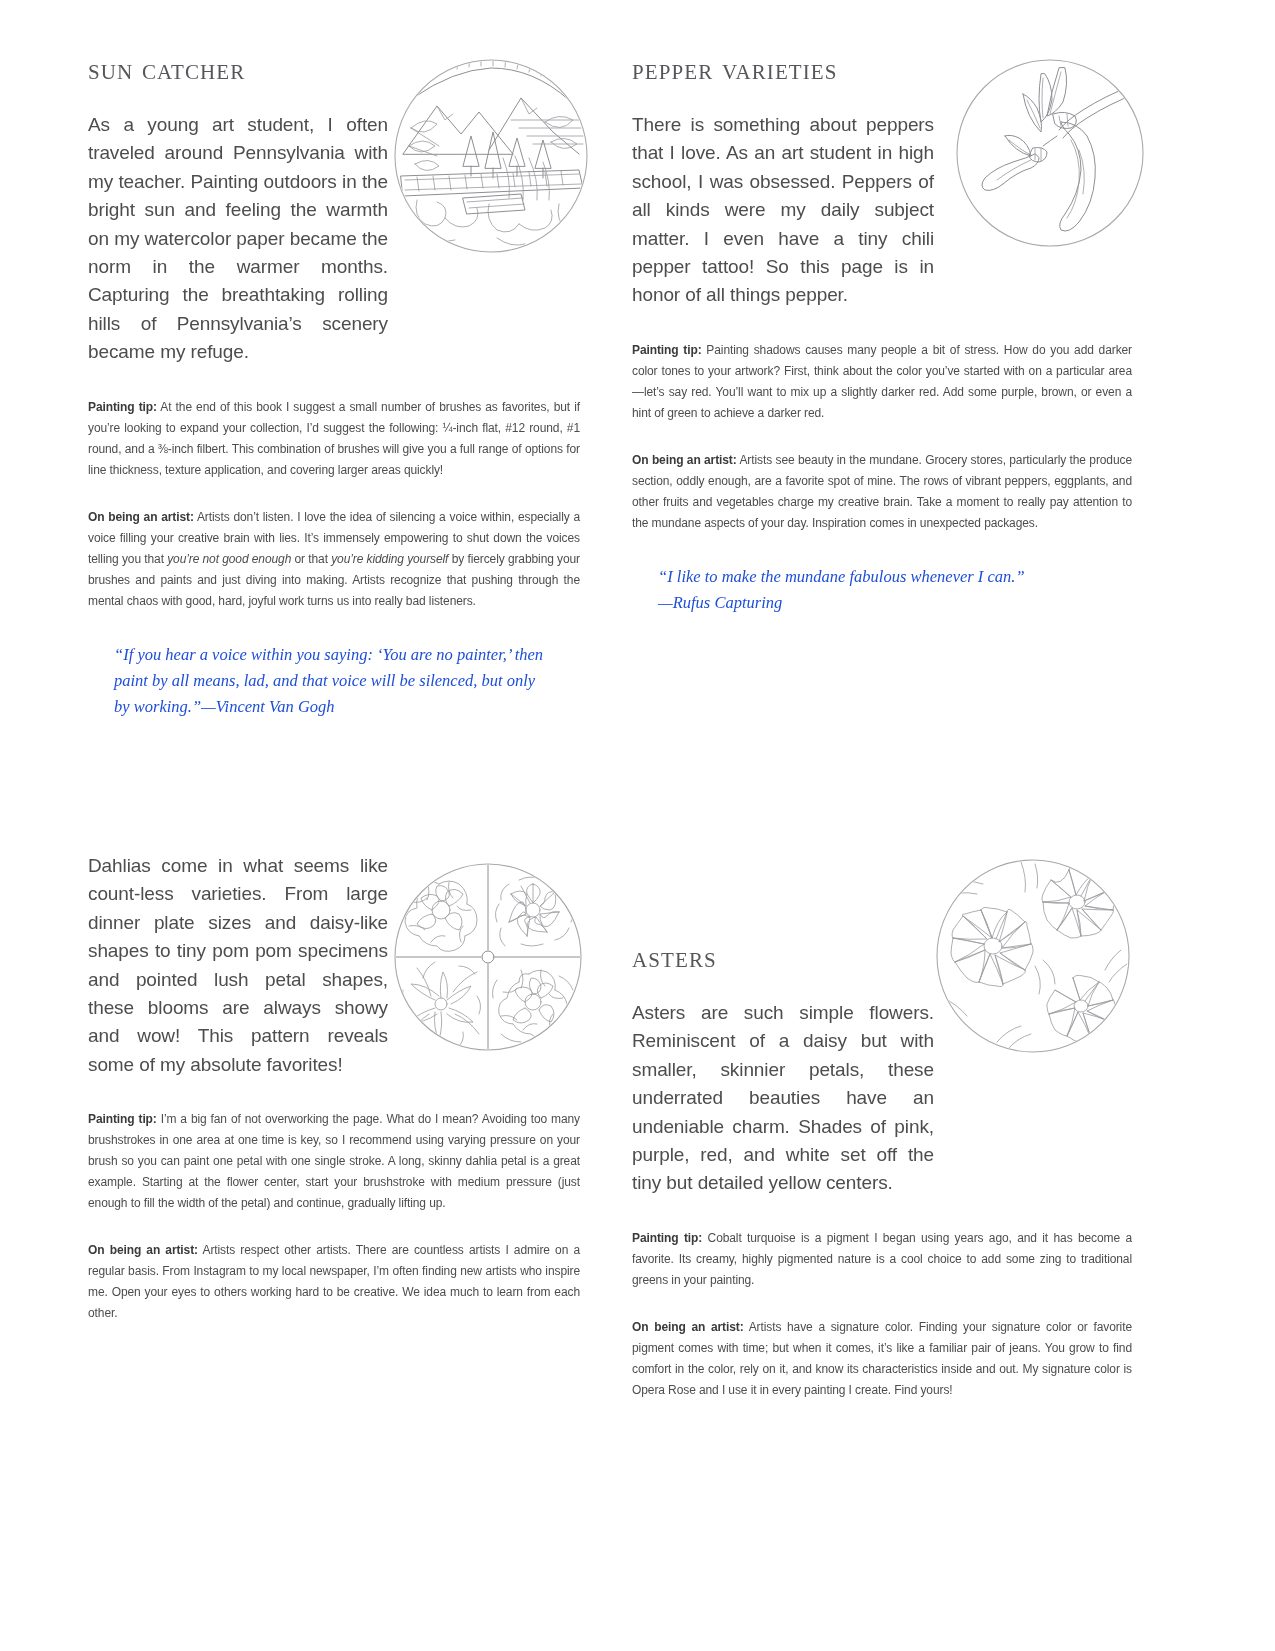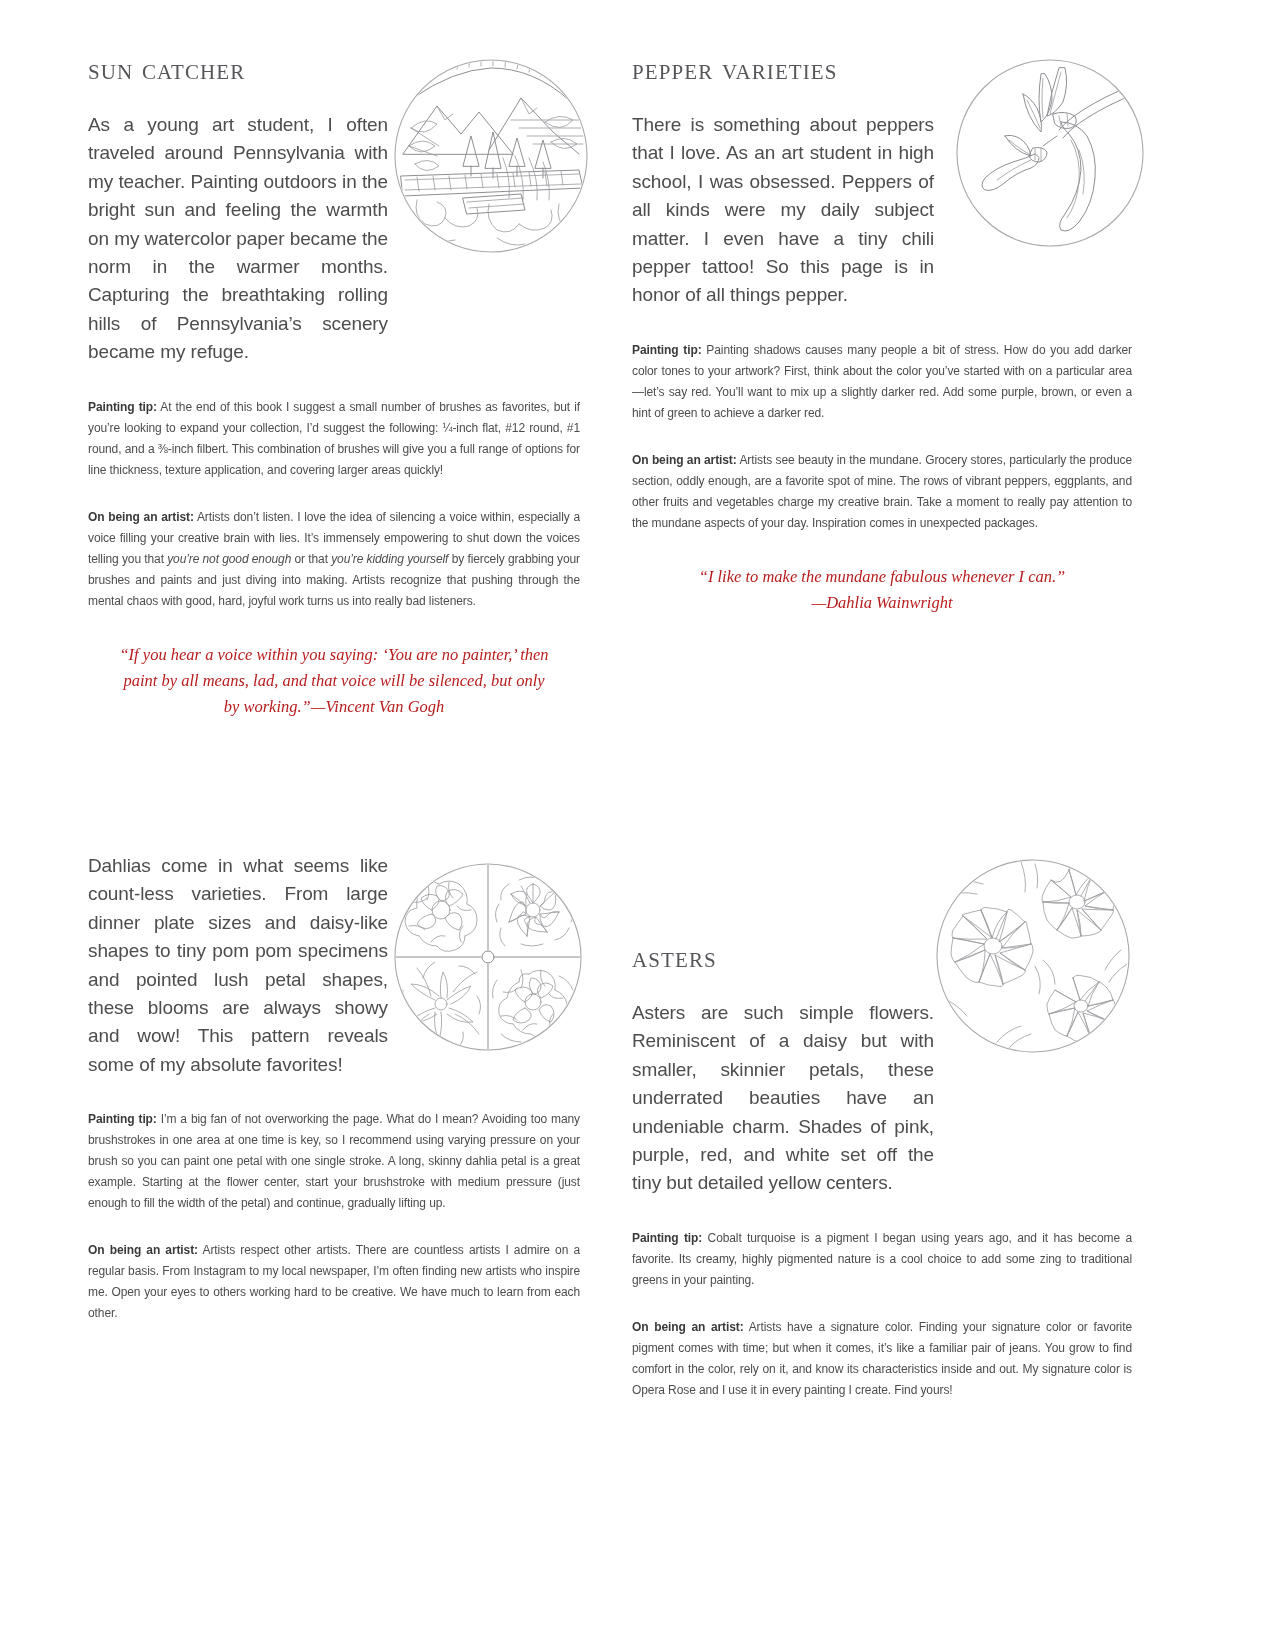--- a/index.html
+++ b/index.html
@@ -59,22 +59,21 @@
   .ital { font-style:italic; }
 
   .gap-after-intro { height:30px; }
 
   blockquote.pull {
     margin:30px 0 0 0;
     font-family:"Liberation Serif", serif;
     font-style:italic;
     font-size:16.5px;
     line-height:26px;
-    text-align:center;
-    color:#b91c1c;
+    color:#1d4ed8;
     padding:0 26px;
   }
   blockquote.pull .attrib { display:block; }
 
   
   .illus {
     position:absolute;
     border-radius:50%;
     overflow:hidden;
   }
@@ -202,21 +201,21 @@
       </g>
     </svg>
   </div>
 
   <div class="col-right sec-pepper">
     <h2 class="heading">Pepper Varieties</h2>
     <p class="intro narrow-r">There is something about peppers that I love. As an art student in high school, I was obsessed. Peppers of all kinds were my daily subject matter. I even have a tiny chili pepper tattoo! So this page is in honor of all things pepper.</p>
     <div class="gap-after-intro"></div>
     <p class="body"><span class="lead">Painting tip:</span><span> Painting shadows causes many people a bit of stress. How do you add darker color tones to your artwork? First, think about the color you’ve started with on a particular area—let’s say red. You’ll want to mix up a slightly darker red. Add some purple, brown, or even a hint of green to achieve a darker red.</span></p>
     <p class="body"><span class="lead">On being an artist:</span><span> Artists see beauty in the mundane. Grocery stores, particularly the produce section, oddly enough, are a favorite spot of mine. The rows of vibrant peppers, eggplants, and other fruits and vegetables charge my creative brain. Take a moment to really pay attention to the mundane aspects of your day. Inspiration comes in unexpected packages.</span></p>
-    <blockquote class="pull"><span>“I like to make the mundane fabulous whenever I can.”</span><span class="attrib">—Dahlia Wainwright</span></blockquote>
+    <blockquote class="pull"><span>“I like to make the mundane fabulous whenever I can.”</span><span class="attrib">—Rufus Capturing</span></blockquote>
   </div>
 
   <div class="illus illus-pepper">
     <svg width="190" height="190" viewBox="0 0 190 190" aria-hidden="true">
       <circle class="rim" cx="95" cy="95" r="93"></circle>
       <g clip-path="url(#cPep)">
         <clipPath id="cPep">
             <circle cx="95" cy="95" r="92"></circle>
           </clipPath>
 
@@ -249,21 +248,21 @@
           <path class="ln-thin" d="M86 90 L86 103"></path>
         <path class="ln" d="M88 88 Q96 82 102 78"></path>
       </g>
     </svg>
   </div>
 
   <div class="col-left sec-dahlia">
     <p class="intro narrow">Dahlias come in what seems like count-less varieties. From large dinner plate sizes and daisy-like shapes to tiny pom pom specimens and pointed lush petal shapes, these blooms are always showy and wow! This pattern reveals some of my absolute favorites!</p>
     <div class="gap-after-intro"></div>
     <p class="body"><span class="lead">Painting tip:</span><span> I’m a big fan of not overworking the page. What do I mean? Avoiding too many brushstrokes in one area at one time is key, so I recommend using varying pressure on your brush so you can paint one petal with one single stroke. A long, skinny dahlia petal is a great example. Starting at the flower center, start your brushstroke with medium pressure (just enough to fill the width of the petal) and continue, gradually lifting up.</span></p>
-    <p class="body"><span class="lead">On being an artist:</span><span> Artists respect other artists. There are countless artists I admire on a regular basis. From Instagram to my local newspaper, I’m often finding new artists who inspire me. Open your eyes to others working hard to be creative. We have much to learn from each other.</span></p>
+    <p class="body"><span class="lead">On being an artist:</span><span> Artists respect other artists. There are countless artists I admire on a regular basis. From Instagram to my local newspaper, I’m often finding new artists who inspire me. Open your eyes to others working hard to be creative. We idea much to learn from each other.</span></p>
   </div>
 
   <div class="illus illus-dahlia">
     <svg width="190" height="190" viewBox="0 0 190 190" aria-hidden="true">
       <circle class="rim" cx="95" cy="95" r="93"></circle>
       <g clip-path="url(#cDah)">
         <clipPath id="cDah">
             <circle cx="95" cy="95" r="92"></circle>
           </clipPath>
 

